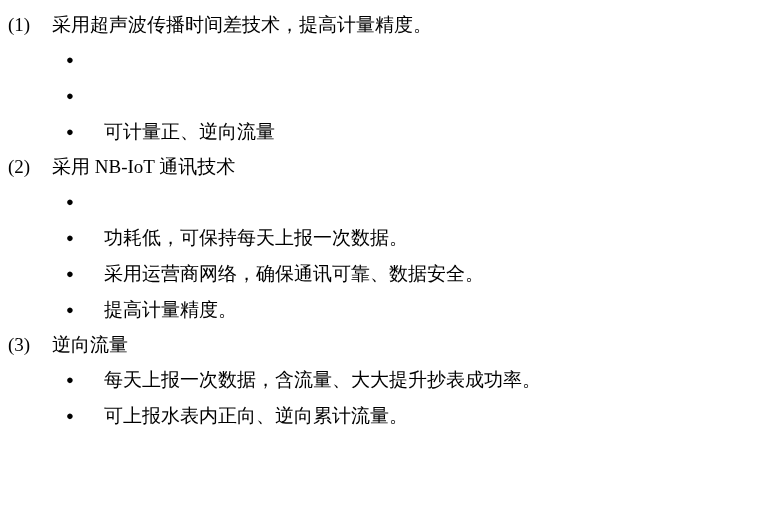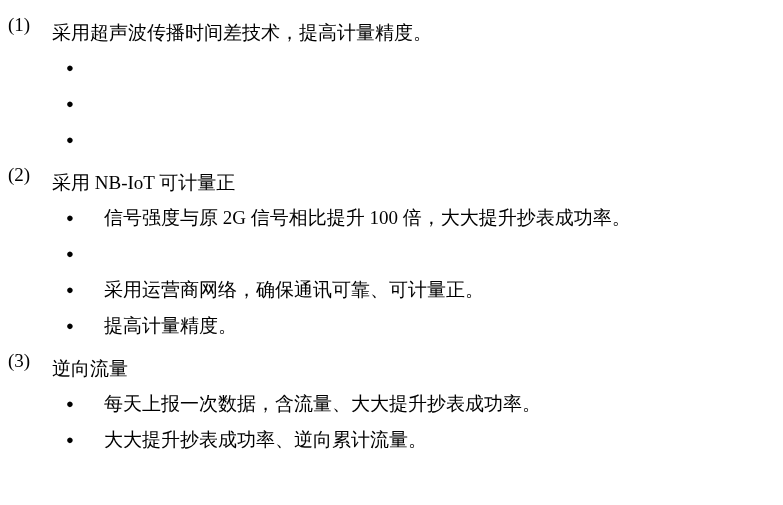--- a/index.html
+++ b/index.html
@@ -29,21 +29,20 @@
     margin: 0 0 0 0;
   }
   .numbered-item .num {
     flex: 0 0 auto;
     width: 44px;
     text-align: left;
     font-family: "Liberation Serif", "DejaVu Serif", serif;
   }
   .numbered-item .num-text {
     flex: 1 1 auto;
-    margin-top: 8px;
   }
   .bullet-item {
     display: flex;
     align-items: flex-start;
     font-size: 19px;
     line-height: 36px;
     margin: 0;
     padding-left: 58px;
   }
   .bullet-item .bullet {
@@ -69,48 +68,49 @@
     <span class="num-text">采用超声波传播时间差技术，提高计量精度。</span>
   </div>
   <div class="bullet-item">
     <span class="bullet">●</span>
   </div>
   <div class="bullet-item">
     <span class="bullet">●</span>
   </div>
   <div class="bullet-item">
     <span class="bullet">●</span>
+    <span class="bullet-text">可计量正、逆向流量</span>
   </div>
 
   <div class="numbered-item">
     <span class="num latin">(2)</span>
-    <span class="num-text">采用 NB-IoT 可计量正</span>
-  </div>
-  <div class="bullet-item">
-    <span class="bullet">●</span>
-    <span class="bullet-text">信号强度与原 2G 信号相比提升 100 倍，大大提升抄表成功率。</span>
+    <span class="num-text">采用 NB-IoT 通讯技术</span>
   </div>
   <div class="bullet-item">
     <span class="bullet">●</span>
   </div>
   <div class="bullet-item">
     <span class="bullet">●</span>
-    <span class="bullet-text">采用运营商网络，确保通讯可靠、可计量正。</span>
+    <span class="bullet-text">功耗低，可保持每天上报一次数据。</span>
+  </div>
+  <div class="bullet-item">
+    <span class="bullet">●</span>
+    <span class="bullet-text">采用运营商网络，确保通讯可靠、数据安全。</span>
   </div>
   <div class="bullet-item">
     <span class="bullet">●</span>
     <span class="bullet-text">提高计量精度。</span>
   </div>
 
   <div class="numbered-item">
     <span class="num latin">(3)</span>
     <span class="num-text">逆向流量</span>
   </div>
   <div class="bullet-item">
     <span class="bullet">●</span>
     <span class="bullet-text">每天上报一次数据，含流量、大大提升抄表成功率。</span>
   </div>
   <div class="bullet-item">
     <span class="bullet">●</span>
-    <span class="bullet-text">大大提升抄表成功率、逆向累计流量。</span>
+    <span class="bullet-text">可上报水表内正向、逆向累计流量。</span>
   </div>
 
 </div>
 
 </body></html>

